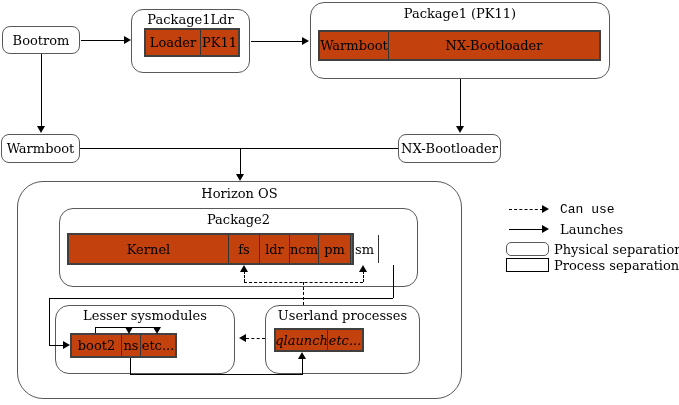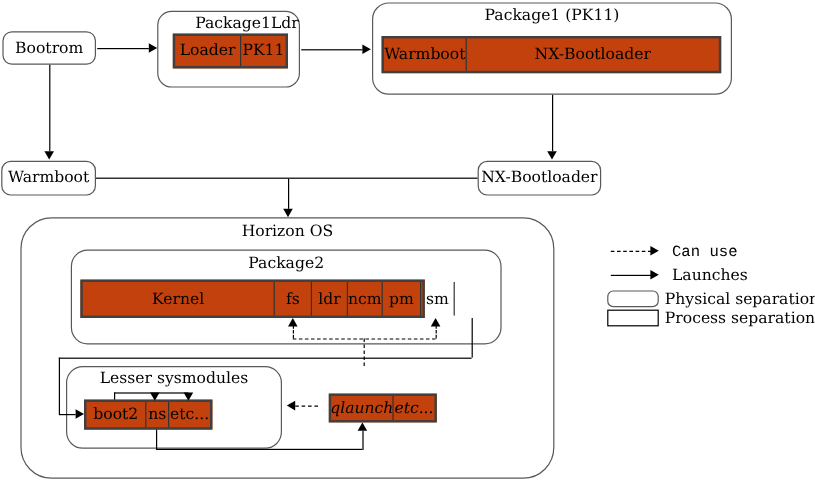--- a/index.html
+++ b/index.html
@@ -31,21 +31,21 @@
 </head>
 <body>
 
 <div id="stage">
 
   <div class="nodebox" style="left:2px;top:26px;width:78px;height:28px;">
     <span>Bootrom</span>
   </div>
 
   <div class="gbox" style="left:131px;top:9px;width:119px;height:64px;">
-    <div class="ttl" style="padding-top:2px;text-align:right;">Package1Ldr</div>
+    <div class="ttl" style="padding-top:2px;">Package1Ldr</div>
   </div>
   <div class="cells" style="left:144px;top:28px;width:96px;height:29px;">
     <div class="cell" style="flex:0 0 55px;">Loader</div>
     <div class="cell" style="flex:1;">PK11</div>
   </div>
 
   <div class="gbox" style="left:310px;top:2px;width:300px;height:77px;border-radius:14px;">
     <div class="ttl" style="padding-top:3px;">Package1 (PK11)</div>
   </div>
   <div class="cells" style="left:318px;top:30px;width:283px;height:31px;">
@@ -80,20 +80,23 @@
 
   <div class="gbox" style="left:55px;top:305px;width:180px;height:69px;border-radius:14px;">
     <div class="ttl" style="padding-top:2px;">Lesser sysmodules</div>
   </div>
   <div class="cells" style="left:70px;top:333px;width:107px;height:25px;">
     <div class="cell" style="flex:0 0 50px;">boot2</div>
     <div class="cell" style="flex:0 0 19px;">ns</div>
     <div class="cell" style="flex:1;">etc...</div>
   </div>
 
+  <div class="gbox" style="left:265px;top:305px;width:155px;height:69px;border-radius:14px;">
+    <div class="ttl" style="padding-top:2px;">Userland processes</div>
+  </div>
   <div class="cells" style="left:274px;top:328px;width:90px;height:24px;font-style:italic;">
     <div class="cell" style="flex:0 0 52px;">qlaunch</div>
     <div class="cell" style="flex:1;">etc...</div>
   </div>
 
   <div class="hl" style="left:81px;top:40px;width:43px;"></div>
   <div class="ah r" style="left:124px;top:36px;"></div>
 
   <div class="hl" style="left:251px;top:41px;width:51px;"></div>
   <div class="ah r" style="left:302px;top:37px;"></div>

